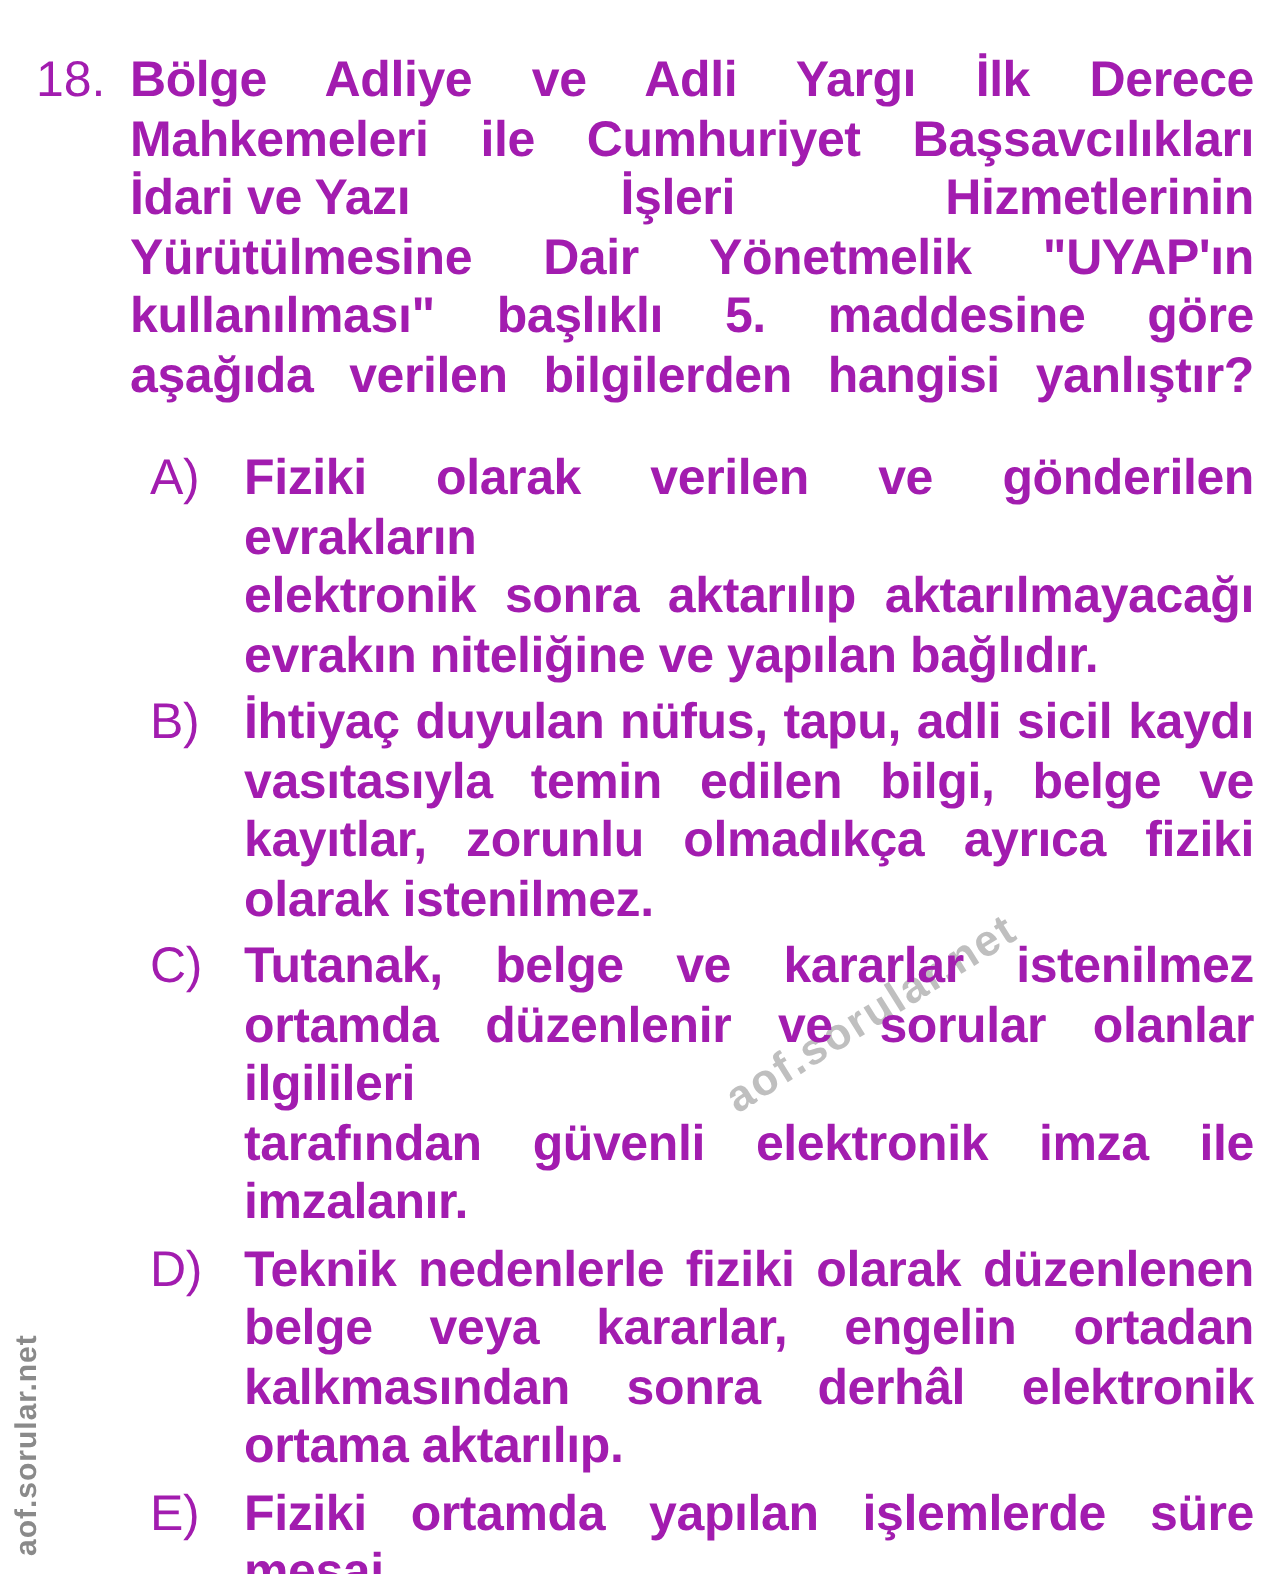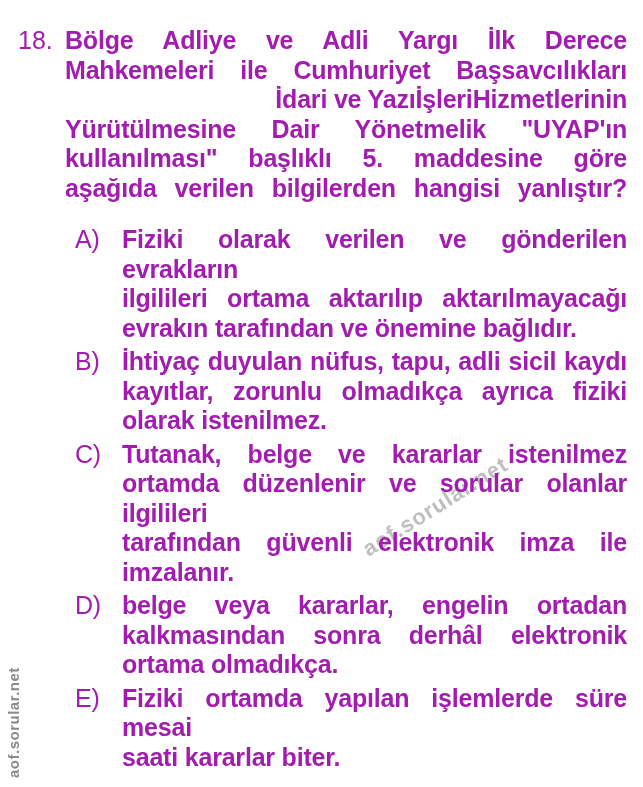--- a/index.html
+++ b/index.html
@@ -32,21 +32,21 @@
     line-height: 29.5px;
     letter-spacing: -0.2px;
   }
   .jl {
     text-align: justify;
     text-align-last: justify;
     text-justify: inter-word;
   }
   .l3 {
     display: flex;
-    justify-content: flex-end;
+    justify-content: space-between;
   }
   .underline-word {
     text-decoration-thickness: 2.5px;
     text-underline-offset: 4px;
   }
 
   
   .options {
     margin: 22px 16px 0 75px;
     font-size: 25px;
@@ -112,50 +112,52 @@
       <div class="jl"><span>aşağıda verilen bilgilerden hangisi </span><span class="underline-word">yanlıştır</span><span>?</span></div>
     </div>
   </div>
 
   <div class="options">
 
     <div class="option">
       <div class="opt-letter">A)</div>
       <div class="opt-text">
         <div class="jl">Fiziki olarak verilen ve gönderilen evrakların</div>
-        <div class="jl">ilgilileri ortama aktarılıp aktarılmayacağı</div>
-        <div class="ll">evrakın tarafından ve önemine bağlıdır.</div>
+        <div class="jl">elektronik sonra aktarılıp aktarılmayacağı</div>
+        <div class="ll">evrakın niteliğine ve yapılan bağlıdır.</div>
       </div>
     </div>
 
     <div class="option">
       <div class="opt-letter">B)</div>
       <div class="opt-text">
         <div class="jl">İhtiyaç duyulan nüfus, tapu, adli sicil kaydı</div>
+        <div class="jl">vasıtasıyla temin edilen bilgi, belge ve</div>
         <div class="jl">kayıtlar, zorunlu olmadıkça ayrıca fiziki</div>
         <div class="ll">olarak istenilmez.</div>
       </div>
     </div>
 
     <div class="option">
       <div class="opt-letter">C)</div>
       <div class="opt-text">
         <div class="jl">Tutanak, belge ve kararlar istenilmez</div>
         <div class="jl">ortamda düzenlenir ve sorular olanlar ilgilileri</div>
         <div class="jl">tarafından güvenli elektronik imza ile</div>
         <div class="ll">imzalanır.</div>
       </div>
     </div>
 
     <div class="option">
       <div class="opt-letter">D)</div>
       <div class="opt-text">
+        <div class="jl">Teknik nedenlerle fiziki olarak düzenlenen</div>
         <div class="jl">belge veya kararlar, engelin ortadan</div>
         <div class="jl">kalkmasından sonra derhâl elektronik</div>
-        <div class="ll">ortama olmadıkça.</div>
+        <div class="ll">ortama aktarılıp.</div>
       </div>
     </div>
 
     <div class="option">
       <div class="opt-letter">E)</div>
       <div class="opt-text">
         <div class="jl">Fiziki ortamda yapılan işlemlerde süre mesai</div>
         <div class="ll">saati kararlar biter.</div>
       </div>
     </div>

